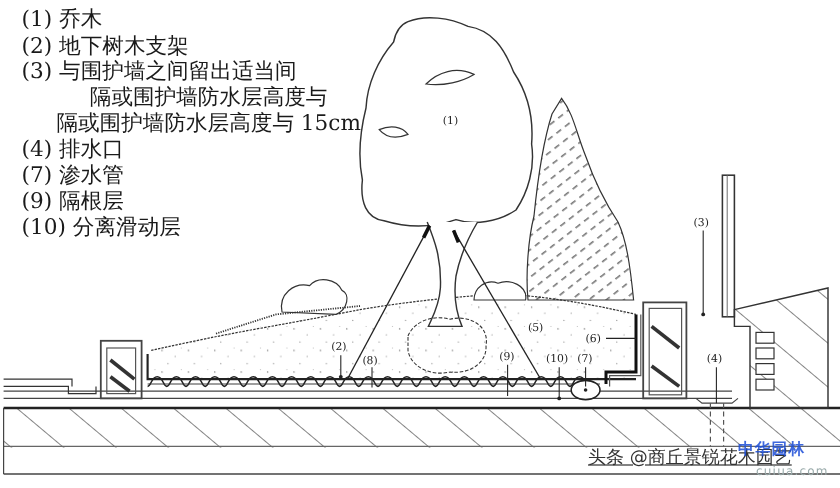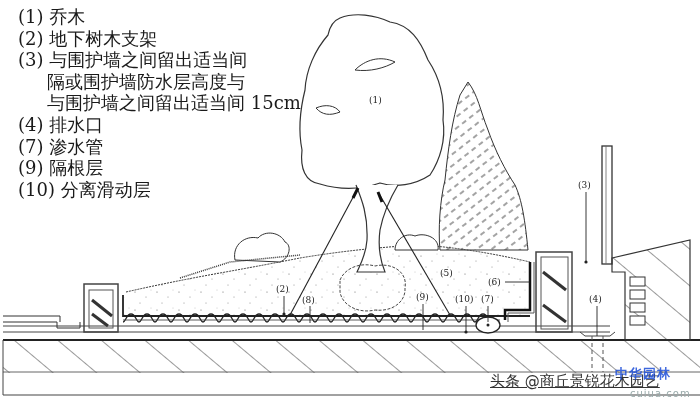--- a/index.html
+++ b/index.html
@@ -1,35 +1,35 @@
 <!DOCTYPE html>
 <html><head>
 <meta charset="utf-8">
 <style>
   html, body { margin: 0; padding: 0; background: #ffffff; }
   body { width: 700px; height: 407px; position: relative; overflow: hidden; font-family: "DejaVu Serif", "Liberation Serif", serif; }
   #legend { position: absolute; left: 18px; top: 6px; font-size: 18px; line-height: 21.6px; color: #1a1a1a; }
   .leg-row { white-space: nowrap; }
   .leg-num { display: inline-block; }
-  .leg-cont { padding-left: 29px; }
+  .leg-cont { padding-left: 29px; text-align: center; }
   svg#diagram { position: absolute; left: 0; top: 0; }
   .lbl { font-family: "DejaVu Serif", "Liberation Serif", serif; font-size: 9px; fill: #222; }
   #watermark { position: absolute; left: 490px; top: 372px; font-family: "DejaVu Sans", "Liberation Sans", sans-serif; font-size: 15px; color: #333; white-space: nowrap; text-decoration: underline; }
   #wm-brand { position: absolute; left: 615px; top: 365px; font-family: Liberation Sans, sans-serif; font-size: 13px; font-weight: bold; color: #1d4ed8; opacity: 0.85; letter-spacing: 1px; }
   #wm-url { position: absolute; left: 630px; top: 388px; font-family: "DejaVu Sans", "Liberation Sans", sans-serif; font-size: 10px; color: #9aa; letter-spacing: 1px; text-align: right; }
 </style>
 </head>
 <body>
 
 <div id="legend">
   <div class="leg-row"><span class="leg-num">(1)</span> <span>乔木</span></div>
   <div class="leg-row"><span class="leg-num">(2)</span> <span>地下树木支架</span></div>
   <div class="leg-row"><span class="leg-num">(3)</span> <span>与围护墙之间留出适当间</span></div>
   <div class="leg-row leg-cont">隔或围护墙防水层高度与</div>
-  <div class="leg-row leg-cont">与围护墙之间留出适当间 15cm</div>
+  <div class="leg-row leg-cont">隔或围护墙防水层高度与 15cm</div>
   <div class="leg-row"><span class="leg-num">(4)</span> <span>排水口</span></div>
   <div class="leg-row"><span class="leg-num">(7)</span> <span>渗水管</span></div>
   <div class="leg-row"><span class="leg-num">(9)</span> <span>隔根层</span></div>
   <div class="leg-row"><span class="leg-num">(10)</span> <span>分离滑动层</span></div>
 </div>
 
 <svg id="diagram" width="700" height="407" viewBox="0 0 700 407">
   <defs>
     <pattern id="hatch" patternUnits="userSpaceOnUse" width="28" height="28" patternTransform="rotate(-50)">
       <line x1="0" y1="0" x2="0" y2="28" stroke="#333" stroke-width="1"></line>

